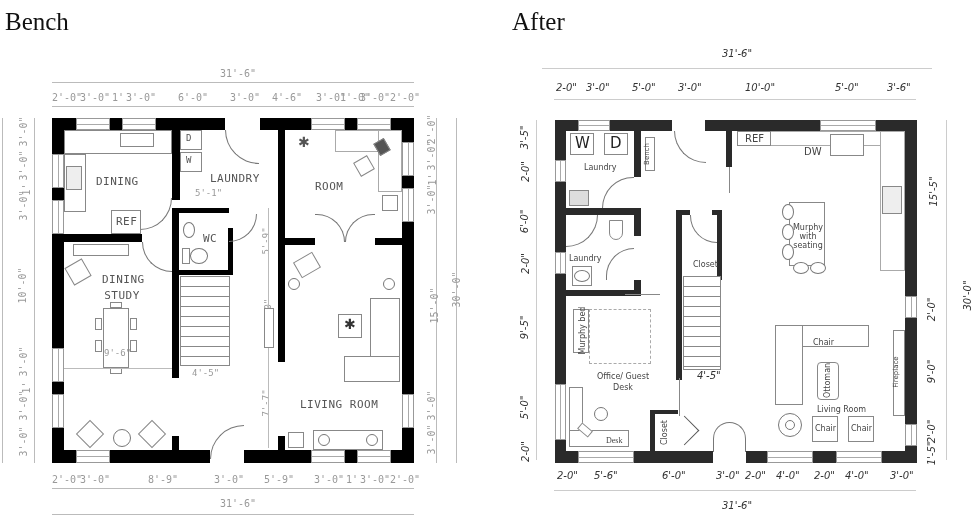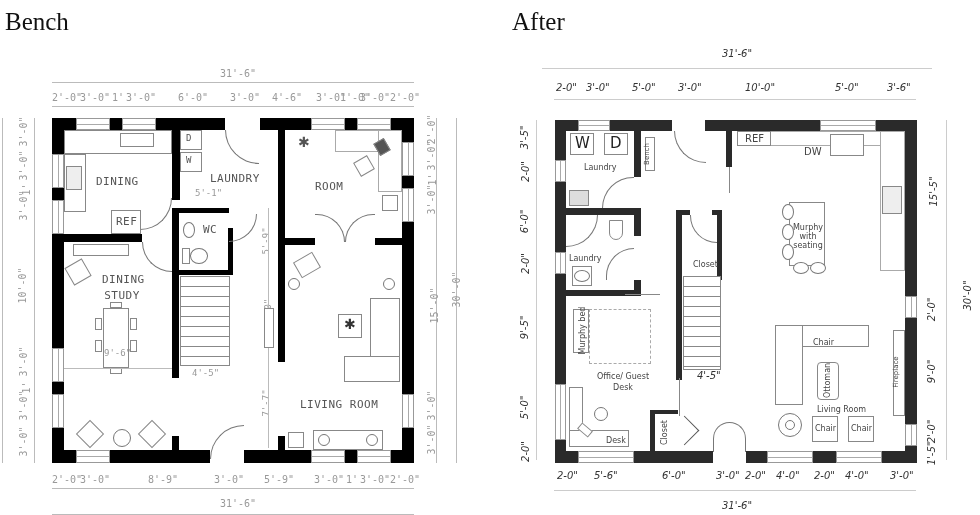--- a/index.html
+++ b/index.html
@@ -133,21 +133,21 @@
   <div class="box" style="left:111px;top:210px;width:30px;height:24px;"></div>
   <div class="lbl" style="left:116px;top:215px;">REF</div>
   <div class="box" style="left:180px;top:130px;width:22px;height:20px;"></div>
   <div class="box" style="left:180px;top:152px;width:22px;height:20px;"></div>
   <div class="lbl" style="left:186px;top:133px;font-size:9px;">D</div>
   <div class="lbl" style="left:186px;top:155px;font-size:9px;">W</div>
 
   <div class="lbl" style="left:96px;top:175px;">DINING</div>
   <div class="lbl" style="left:210px;top:172px;">LAUNDRY</div>
   <div class="lbl" style="left:315px;top:180px;">ROOM</div>
-  <div class="lbl" style="left:203px;top:223px;">WC</div>
+  <div class="lbl" style="left:203px;top:232px;">WC</div>
   <div class="lbl" style="left:102px;top:272px;width:40px;white-space:normal;text-align:center;line-height:16px;">DINING STUDY</div>
   <div class="lbl" style="left:300px;top:398px;">LIVING ROOM</div>
 
   <div class="circ" style="left:183px;top:222px;width:12px;height:16px;"></div>
   <div class="box" style="left:182px;top:248px;width:8px;height:16px;"></div>
   <div class="circ" style="left:190px;top:248px;width:18px;height:16px;"></div>
 
   <div class="stairs" style="left:180px;top:276px;width:50px;height:90px;"></div>
 
   <div class="box" style="left:68px;top:262px;width:20px;height:20px;transform:rotate(-30deg);"></div>
@@ -298,21 +298,21 @@
   <div class="lbl2" style="left:693px;top:260px;">Closet</div>
   <div class="stairs" style="left:683px;top:276px;width:38px;height:94px;"></div>
   <div class="dim2" style="left:697px;top:370px;">4'-5"</div>
 
   <div class="box" style="left:573px;top:309px;width:16px;height:44px;"></div>
   <div class="lbl2 vtext" style="left:559px;top:326px;">Murphy bed</div>
   <div class="dash" style="left:589px;top:309px;width:62px;height:55px;"></div>
   <div class="lbl2" style="left:596px;top:371px;line-height:11px;width:54px;white-space:normal;">Office/ Guest Desk</div>
   <div class="box" style="left:569px;top:387px;width:14px;height:60px;"></div>
   <div class="box" style="left:569px;top:430px;width:60px;height:17px;"></div>
-  <div class="lbl2" style="left:606px;top:436px;">Desk</div>
+  <div class="lbl2" style="left:606px;top:436px;font-family:Liberation Serif, serif;">Desk</div>
   <div class="circ" style="left:594px;top:407px;width:14px;height:14px;"></div>
   <div class="box" style="left:578px;top:426px;width:14px;height:8px;transform:rotate(40deg);"></div>
   <div class="lbl2 vtext" style="left:652px;top:428px;">Closet</div>
   <div class="abs" style="left:674px;top:420px;width:20px;height:20px;border-right:1px solid #555;border-top:1px solid #555;transform:rotate(45deg);"></div>
 
   <div class="box" style="left:737px;top:131px;width:168px;height:15px;border-color:#aaa;"></div>
   <div class="box" style="left:880px;top:131px;width:25px;height:140px;border-color:#aaa;"></div>
   <div class="box" style="left:737px;top:131px;width:34px;height:15px;"></div>
   <div class="lbl2" style="left:745px;top:133px;font-size:10px;">REF</div>
   <div class="lbl2" style="left:804px;top:146px;font-size:10px;">DW</div>

